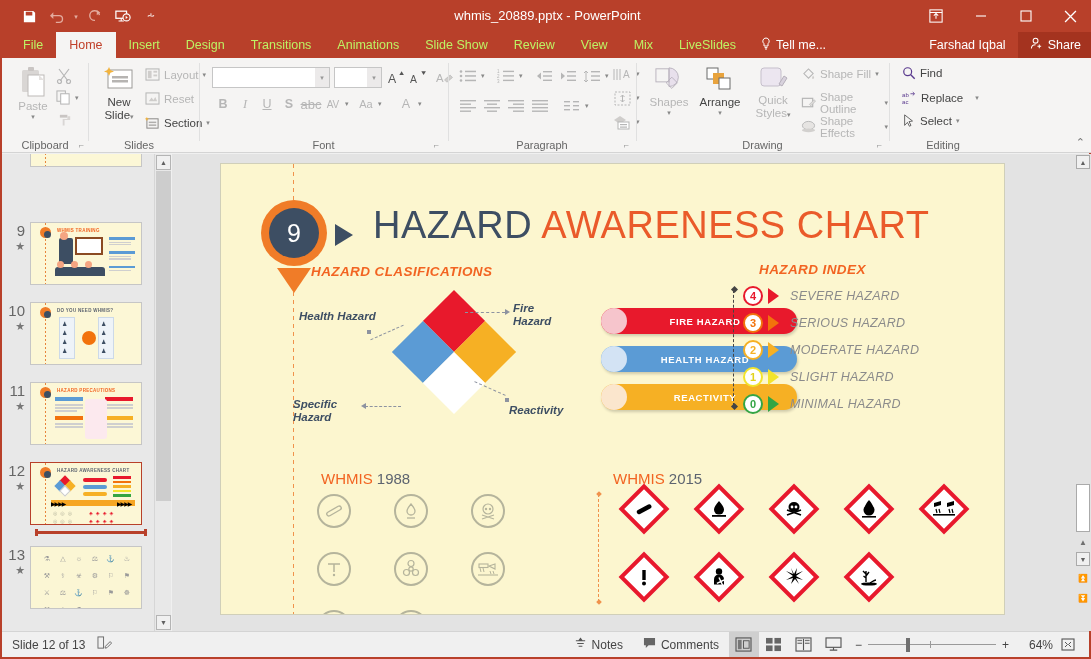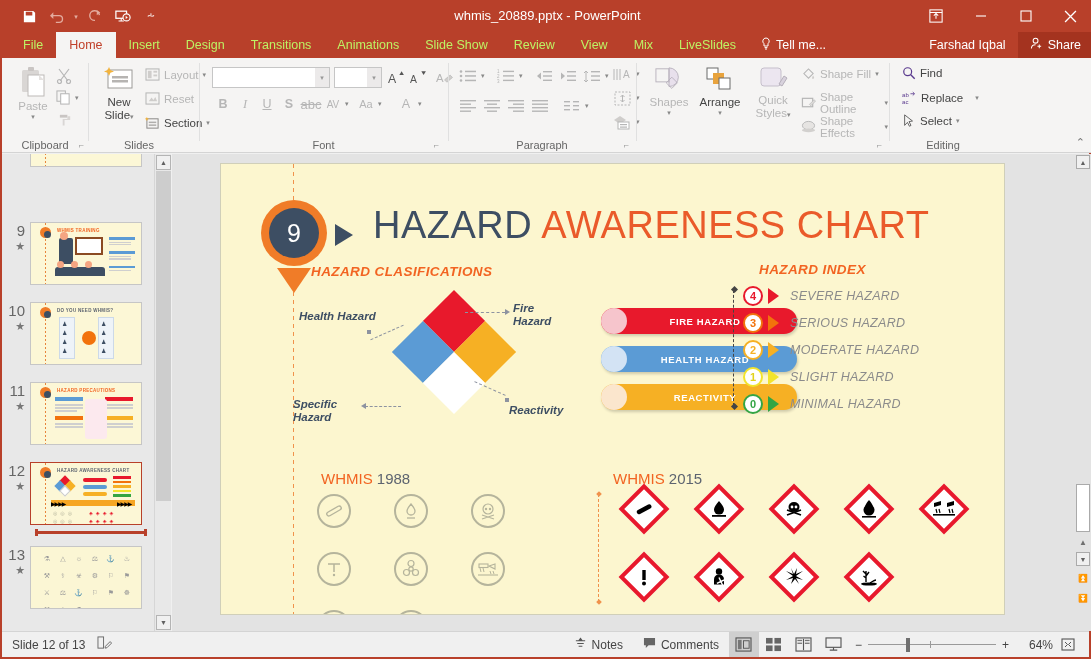--- a/index.html
+++ b/index.html
@@ -613,20 +613,21 @@
       <div class="smbtn dis" style="left:164px; top:57px;">
         <span class="ico">
           <svg width="15" height="14" viewBox="0 0 16 15">
               <ellipse cx="8" cy="6" rx="6.5" ry="4.5" fill="#e6e4e2" stroke="#b6b6b6"></ellipse>
               <ellipse cx="8" cy="11" rx="7" ry="2" fill="#d2d0ce"></ellipse>
             </svg>
         </span>
         <span>Shape Effects</span>
         <span class="caret">▾</span>
       </div>
+      <div class="glabel">Drawing</div>
       <div class="dlg" style="right:6px;">⌐</div>
     </div>
     <div class="gsep" style="left:887px;"></div>
 
     <div class="rgroup" style="left:888px; width:106px;">
       <div class="smbtn" style="left:12px; top:8px;">
         <span class="ico">
           <svg width="14" height="14" viewBox="0 0 16 16">
               <circle cx="6.5" cy="6.5" r="4.5" fill="none" stroke="#5a3a8e" stroke-width="1.4"></circle>
               <path d="M10 10l4.5 4.5" stroke="#5a3a8e" stroke-width="1.6"></path>

